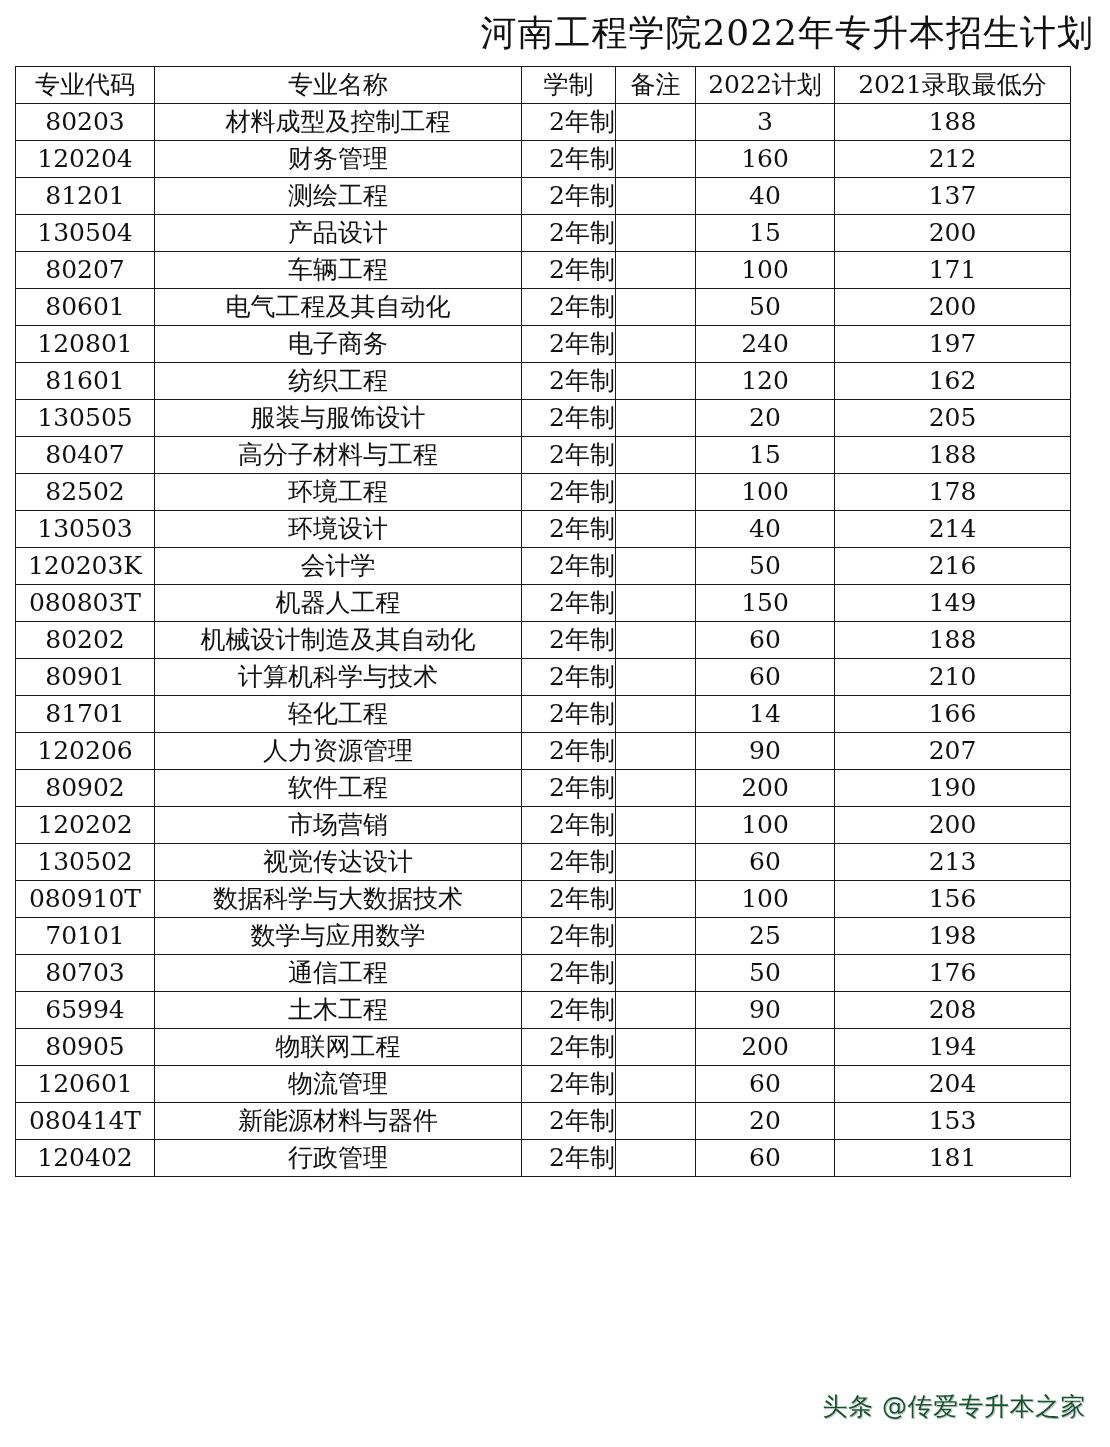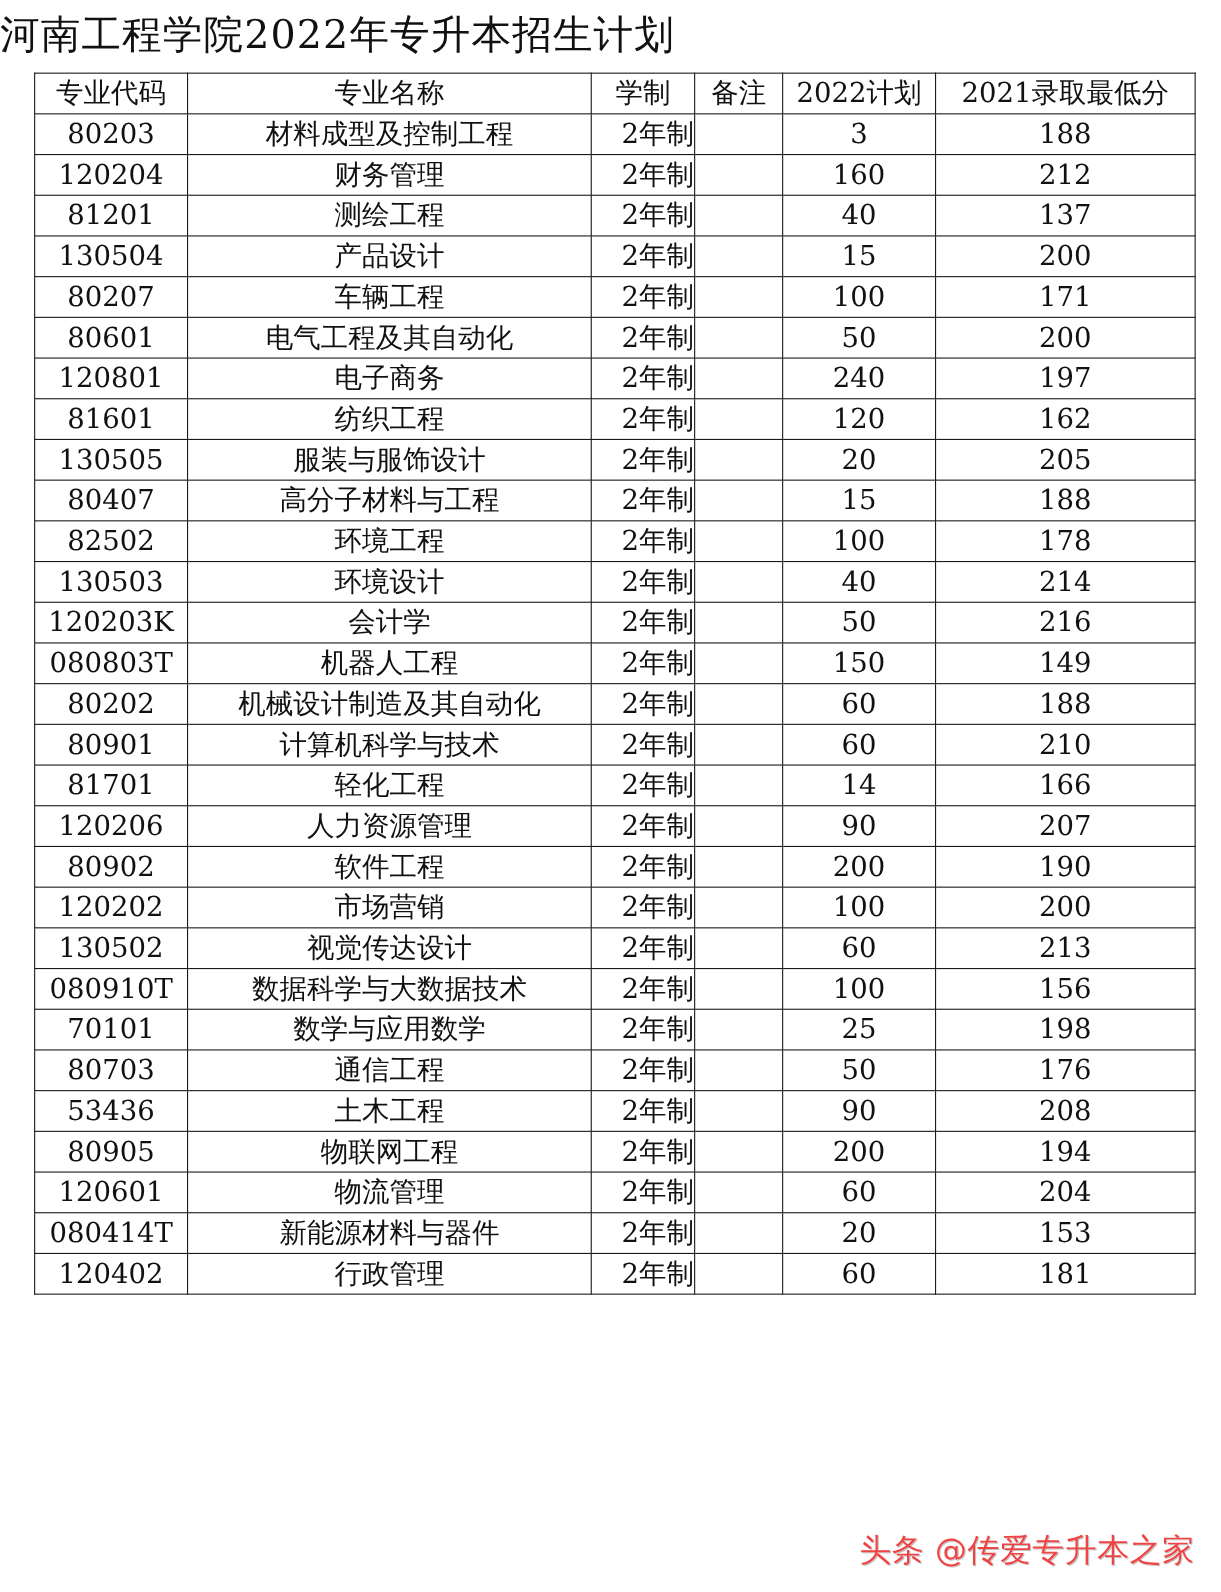--- a/index.html
+++ b/index.html
@@ -3,46 +3,46 @@
 <meta charset="utf-8">
 <style>
   html, body { margin: 0; padding: 0; background: #ffffff; }
   body {
     width: 1110px; height: 1447px; position: relative; overflow: hidden;
     font-family: "DejaVu Serif", "Liberation Serif", serif;
     color: #111111;
   }
   .title {
     position: absolute; left: 0; top: 6px; width: 1094px;
-    text-align: left; font-size: 36px; line-height: 54px;
+    text-align: right; font-size: 36px; line-height: 54px;
     letter-spacing: 1px; color: #111;
   }
   table.plan {
-    position: absolute; left: 31px; top: 66px;
+    position: absolute; left: 15px; top: 66px;
     border-collapse: collapse; table-layout: fixed;
     width: 1055px;
   }
   table.plan th, table.plan td {
     border: 1.5px solid #1a1a1a;
     height: 36px; padding: 0;
     text-align: center; vertical-align: middle;
     font-size: 25px; font-weight: normal; line-height: 36px;
     white-space: nowrap; overflow: hidden;
   }
   table.plan td.system { text-align: right; padding-left: 8px; }
   col.c-code { width: 139px; }
   col.c-name { width: 367px; }
   col.c-sys { width: 94px; }
   col.c-note { width: 80px; }
   col.c-plan { width: 139px; }
   col.c-min { width: 236px; }
   .watermark {
     position: absolute; right: 24px; top: 1390px;
     font-family: "DejaVu Sans", "Liberation Sans", sans-serif;
-    font-size: 29px; color: #ef4444; letter-spacing: 0.5px;
+    font-size: 25px; color: #14532d; letter-spacing: 0.5px;
     text-shadow: 0 0 1px #fff, 1px 1px 0 #bbb;
   }
 </style>
 </head>
 <body>
 
 <div class="title">河南工程学院2022年专升本招生计划</div>
 
 <table class="plan">
   <colgroup>
@@ -250,21 +250,21 @@
       </tr>
       <tr>
         <td>80703</td>
         <td>通信工程</td>
         <td class="system">2年制</td>
         <td></td>
         <td>50</td>
         <td>176</td>
       </tr>
       <tr>
-        <td>53436</td>
+        <td>65994</td>
         <td>土木工程</td>
         <td class="system">2年制</td>
         <td></td>
         <td>90</td>
         <td>208</td>
       </tr>
       <tr>
         <td>80905</td>
         <td>物联网工程</td>
         <td class="system">2年制</td>

